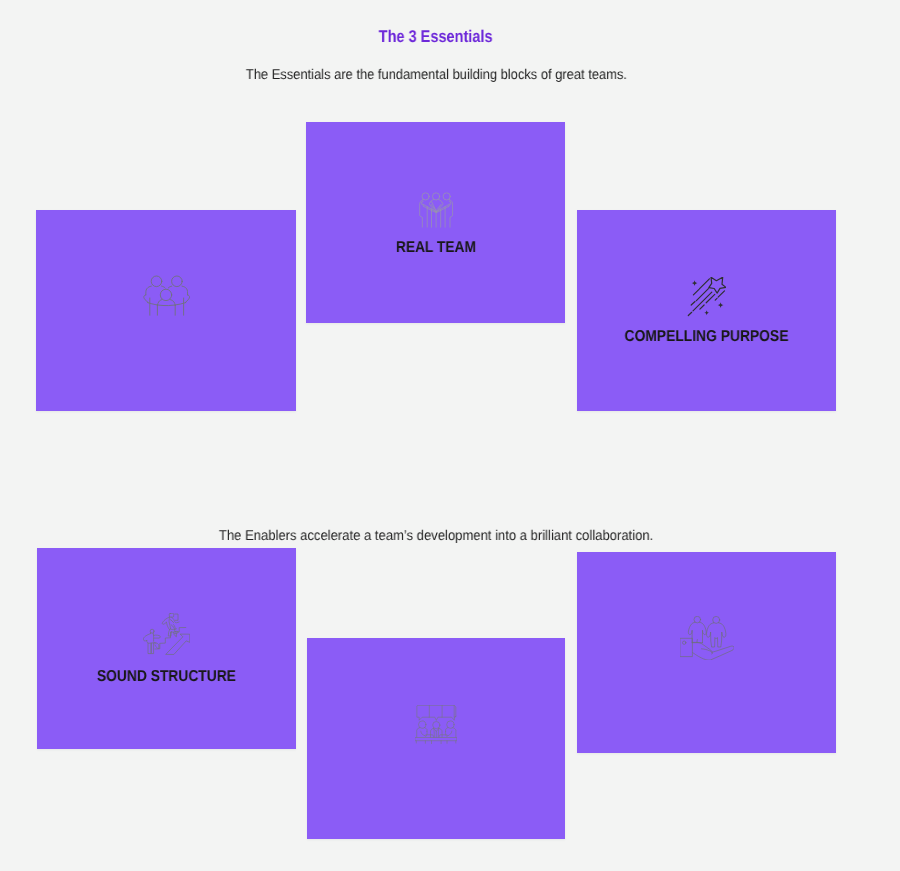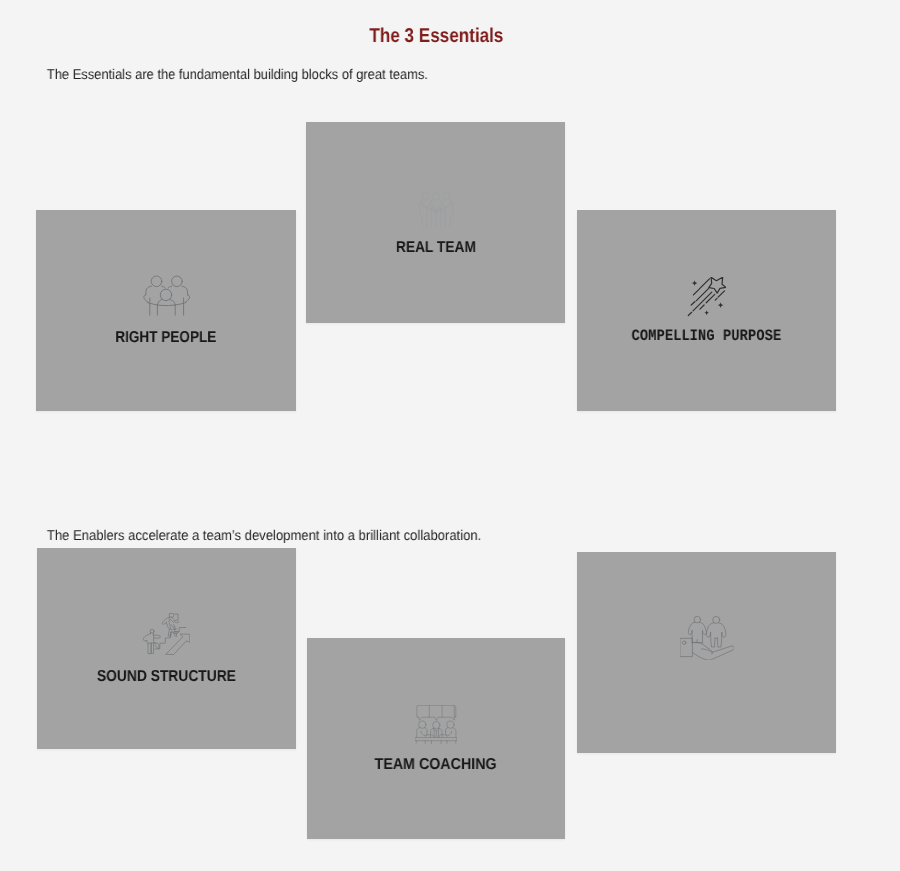--- a/index.html
+++ b/index.html
@@ -7,30 +7,30 @@
     width:900px;height:871px;
     background:#f3f4f3;
     font-family:"Liberation Sans",sans-serif;
     -webkit-font-smoothing:antialiased;
     text-rendering:geometricPrecision;
     overflow:hidden;
   }
   .page{position:relative;width:900px;height:871px;}
   .section-title{
     position:absolute;left:36px;width:800px;text-align:center;
-    font-weight:bold;color:#7f1d1d;font-size:20px;line-height:21px;
+    font-weight:bold;color:#6d28d9;font-size:17px;line-height:21px;
   }
   .section-title > span{display:inline-block;transform-origin:center;will-change:transform;}
   .section-sub{
-    position:absolute;left:28px;width:800px;
+    position:absolute;left:36px;width:800px;text-align:center;
     color:#1f1f1f;font-size:14.2px;line-height:14px;
   }
   .section-sub > span{display:inline-block;transform-origin:center;will-change:transform;}
   .card{
-    position:absolute;background:#a3a3a3;
+    position:absolute;background:#8b5cf6;
     box-shadow:0 1px 2px rgba(120,125,130,0.10);
   }
   .icon-wrap{position:absolute;left:0;width:100%;display:block;text-align:center;line-height:0;}
   .card-icon{display:block;margin:0 auto;}
   .card-label{
     position:absolute;left:0;width:100%;text-align:center;
     font-weight:bold;color:#181818;font-size:15.8px;line-height:15px;
     white-space:nowrap;
   }
   .card-label > span{display:inline-block;transform-origin:center;will-change:transform;}
@@ -60,21 +60,20 @@
         <path d="M29.2 26.6 C30.9 27.1 32.2 27.9 33.0 29.0 C33.7 30.0 34.1 31.2 34.2 32.5"></path>
 
         <path d="M6.6 29.6 C11.4 31.2 16.6 32.2 22.0 32.5 C28.6 32.9 37.8 32.0 44.8 29.6"></path>
 
         <path d="M8.8 25.0 L8.8 42.2"></path>
         <path d="M42.6 25.0 L42.6 42.2"></path>
         <path d="M16.4 32.3 L16.4 42.2"></path>
         <path d="M34.2 32.3 L34.2 42.2"></path>
       </svg>
     </span>
-    <div class="card-label" style="top:120px;"><span style="transform:scaleX(0.859)">RIGHT PEOPLE</span></div>
   </div>
   <div class="card" style="left:306px;top:122px;width:259px;height:201px;">
     <span class="icon-wrap" style="top:70px;">
       <svg class="card-icon" aria-hidden="true" width="37" height="38" viewBox="0 0 37 38" fill="none" stroke="#9a9da0" stroke-width="0.62" stroke-linecap="round" stroke-linejoin="round">
 
         <circle cx="8.6" cy="4.4" r="3.6"></circle>
         <circle cx="19.1" cy="4.4" r="3.6"></circle>
         <circle cx="29.7" cy="4.4" r="3.6"></circle>
 
         <path d="M6.2 7.4 C5.1 7.9 4.1 8.6 3.5 9.5 C3.0 10.3 2.7 11.1 2.7 11.9 L2.7 23.6 L4.2 24.8 L5.3 25.4 L5.3 35.2"></path>
@@ -104,21 +103,21 @@
         <path d="M12.9 10.8 C12.2 11.4 12.1 12.1 12.6 12.8 L18.0 19.1 L18.6 20.0"></path>
         <path d="M14.0 12.3 L18.0 17.3 C18.5 17.9 18.8 18.6 18.7 19.3"></path>
         <path d="M25.3 10.8 C26.0 11.4 26.1 12.1 25.6 12.8 L20.2 19.1 L19.6 20.0"></path>
         <path d="M24.2 12.3 L20.2 17.3 C19.7 17.9 19.4 18.6 19.5 19.3"></path>
 
         <path d="M14.6 9.6 C15.8 12.0 17.2 15.0 18.4 17.6"></path>
       </svg>
     </span>
     <div class="card-label" style="top:118px;"><span style="transform:scaleX(0.871)">REAL TEAM</span></div>
   </div>
-  <div class="card" style="left:577px;top:210px;width:259px;height:201px;font-family:Liberation Mono, monospace;">
+  <div class="card" style="left:577px;top:210px;width:259px;height:201px;">
     <span class="icon-wrap" style="top:67px;">
       <svg class="card-icon" aria-hidden="true" width="39" height="40" viewBox="-1.2 0 39 40" fill="none" stroke="#2e2f31" stroke-width="1.2" stroke-linecap="round" stroke-linejoin="round">
         <path d="M22.8 0.2 L28.2 3.7 L34.5 0.2 L33.8 7.3 L37.7 10.4 L31.8 11.4 L28.9 16.1 L26.0 11.5 L20.6 10.7 L23.5 6.3 Z"></path>
         <path d="M11.4 11.7 L21.2 1.8"></path>
         <path d="M5.2 17.9 L10.8 12.4"></path>
         <path d="M8.2 23.6 L20.2 11.6"></path>
         <path d="M3.0 28.0 L6.8 24.5"></path>
         <path d="M4.8 33.9 L23.6 15.1"></path>
         <path d="M0.1 38.5 L3.5 35.3"></path>
         <path d="M11.7 32.1 L15.9 28.0"></path>
@@ -205,21 +204,20 @@
 
         <path d="M0.3 32.5 L41.8 32.5 L41.8 35.7 L0.3 35.7 Z"></path>
         <path d="M1.3 35.8 L1.3 38.0"></path>
         <path d="M10.4 35.8 L10.4 38.3"></path>
         <path d="M16.5 35.8 L16.5 38.9"></path>
         <path d="M26.1 35.8 L26.1 38.9"></path>
         <path d="M32.0 35.8 L32.0 38.3"></path>
         <path d="M40.8 35.8 L40.8 38.0"></path>
       </svg>
     </span>
-    <div class="card-label" style="top:119px;"><span style="transform:scaleX(0.903)">TEAM COACHING</span></div>
   </div>
   <div class="card" style="left:577px;top:552px;width:259px;height:201px;">
     <span class="icon-wrap" style="top:64px;">
       <svg class="card-icon" aria-hidden="true" width="54" height="44" viewBox="0 0 54 44" fill="none" stroke="#6c7074" stroke-width="0.65" stroke-linecap="round" stroke-linejoin="round">
 
         <circle cx="17.3" cy="3.6" r="3.3"></circle>
         <path d="M15.1 6.2 C13.5 6.6 12.2 7.2 11.4 8.2 C10.4 9.3 9.5 11.2 8.9 13.2 C8.5 14.6 8.3 15.8 8.4 16.7 C8.5 17.9 9.0 18.6 9.8 18.6 C10.6 18.6 11.3 17.9 11.8 16.6 L12.1 14.6"></path>
         <path d="M19.5 6.2 C21.1 6.6 22.4 7.2 23.2 8.2 C24.2 9.3 25.1 11.2 25.7 13.2 C26.1 14.6 26.3 15.8 26.2 16.7 C26.1 17.9 25.6 18.6 24.8 18.6 C24.0 18.6 23.3 17.9 22.8 16.6 L22.5 14.6"></path>
         <path d="M12.1 14.6 L12.1 26.7"></path>
         <path d="M22.5 14.6 L22.5 26.7"></path>

